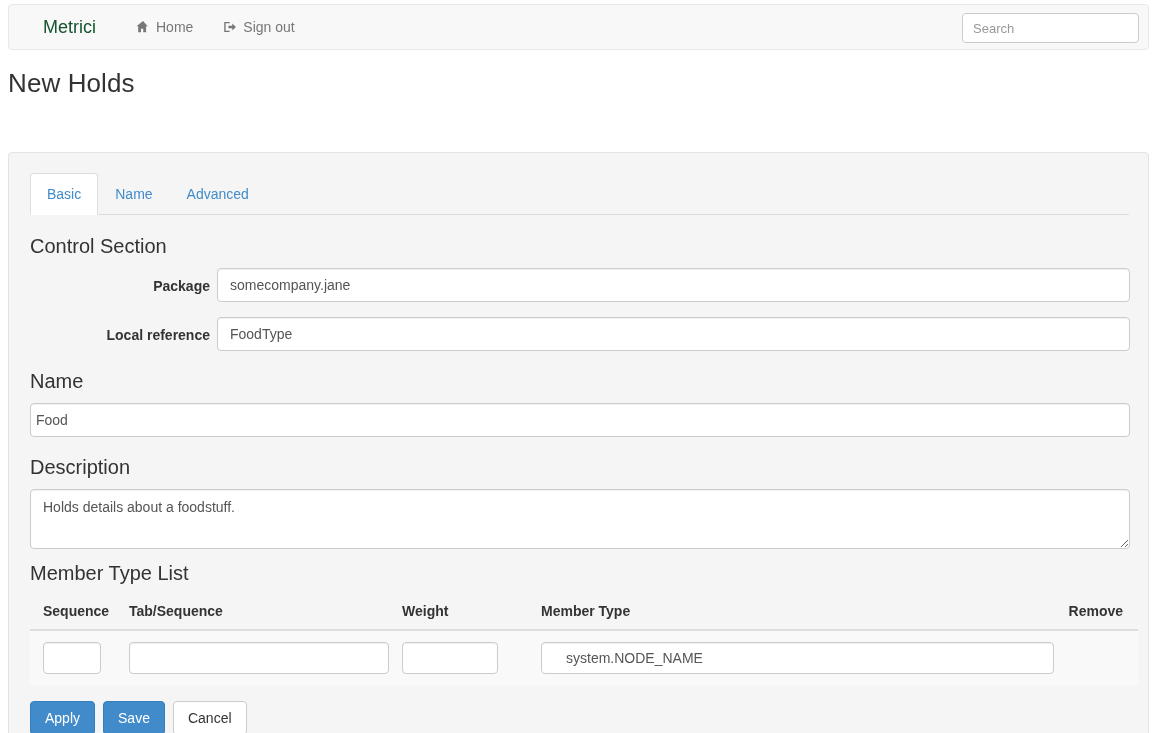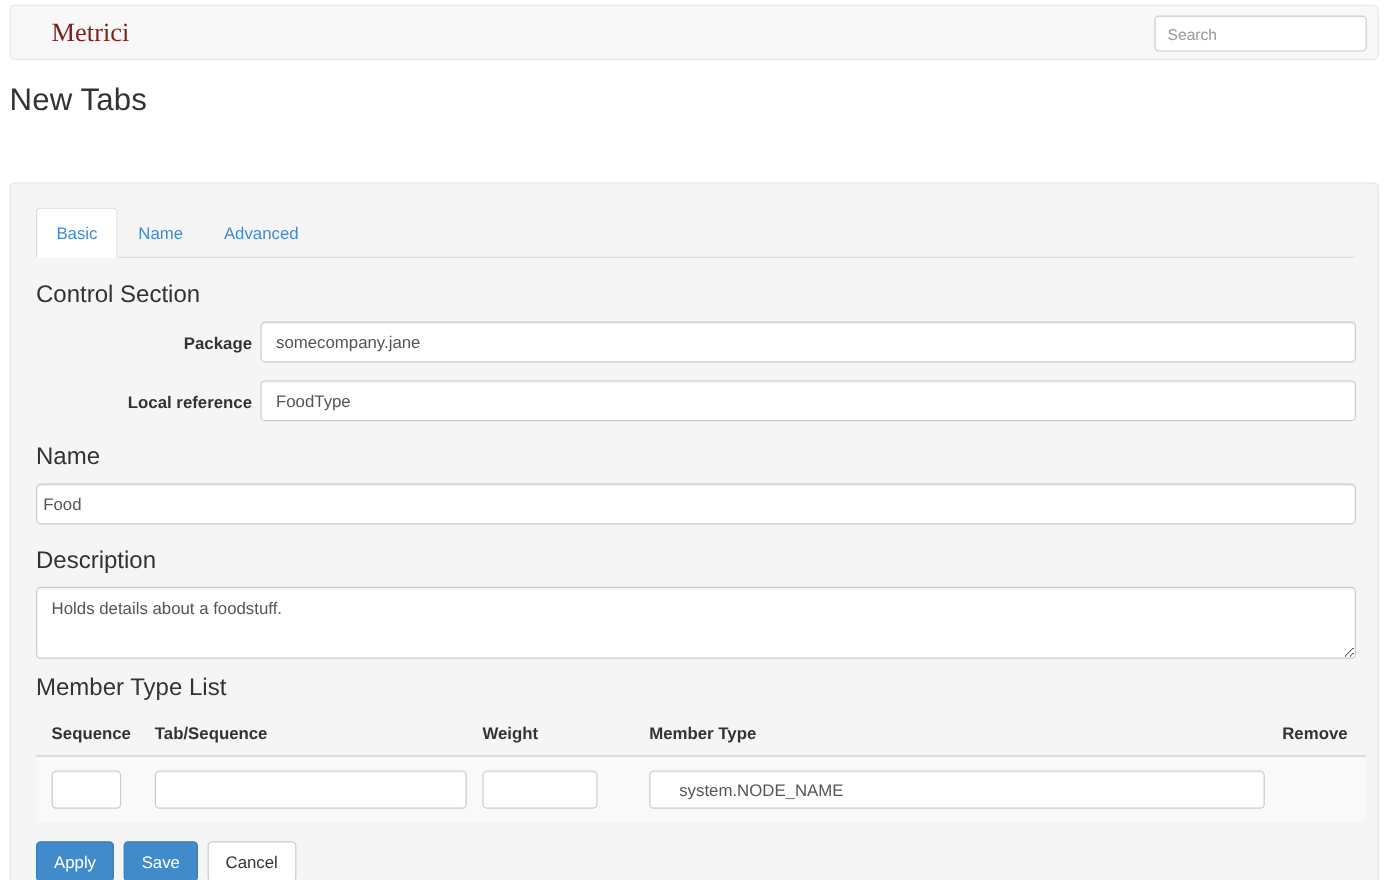--- a/index.html
+++ b/index.html
@@ -26,25 +26,24 @@
     background: #f8f8f8;
     border: 1px solid #e7e7e7;
     border-radius: 4px;
   }
   .brand {
     position: absolute;
     left: 28px;
     top: 0;
     height: 44px;
     line-height: 44px;
-    font-size: 22px;
-    color: #7f1d1d;
+    font-size: 18px;
+    color: #14532d;
     text-decoration: none;
     padding: 0 6px;
-    font-family: Liberation Serif, serif;
   }
   .nav-links {
     position: absolute;
     left: 112px;
     top: 0;
     height: 44px;
     display: flex;
     align-items: center;
   }
   .nav-link {
@@ -303,27 +302,47 @@
     background: #ffffff;
     border-color: #cccccc;
   }
 </style>
 </head>
 <body>
 
 <div class="navbar">
   <a class="brand" href="#">Metrici</a>
 
+  <div class="nav-links">
+    <a class="nav-link" href="#">
+      <span class="gicon">
+        <svg viewBox="0 0 16 16" aria-hidden="true">
+          <path d="M8 1.2 0.6 7.2h1.9V14h3.2v-4.1h2.6V14h3.2V7.2h1.9L8 1.2z"></path>
+        </svg>
+      </span>
+      <span>Home</span>
+    </a>
+
+    <a class="nav-link" href="#">
+      <span class="gicon">
+        <svg viewBox="0 0 16 16" aria-hidden="true">
+          <path d="M1.4 2.2h6.2v1.6H3v8.4h4.6v1.6H1.4V2.2z"></path>
+          <path d="M10.6 4.1 14.8 8l-4.2 3.9V9.4H6.2V6.6h4.4V4.1z"></path>
+        </svg>
+      </span>
+      <span>Sign out</span>
+    </a>
+  </div>
 
   <div class="search-wrap">
     <input class="search-input" type="text" placeholder="Search" value="" style="">
   </div>
 </div>
 
-<h1 class="page-title">New Tabs</h1>
+<h1 class="page-title">New Holds</h1>
 
 <div class="panel">
 
   <div class="tabs">
     <a class="tab active" href="#">Basic</a>
     <a class="tab" href="#">Name</a>
     <a class="tab" href="#">Advanced</a>
   </div>
 
   <h2 class="sec-heading h-control">Control Section</h2>

